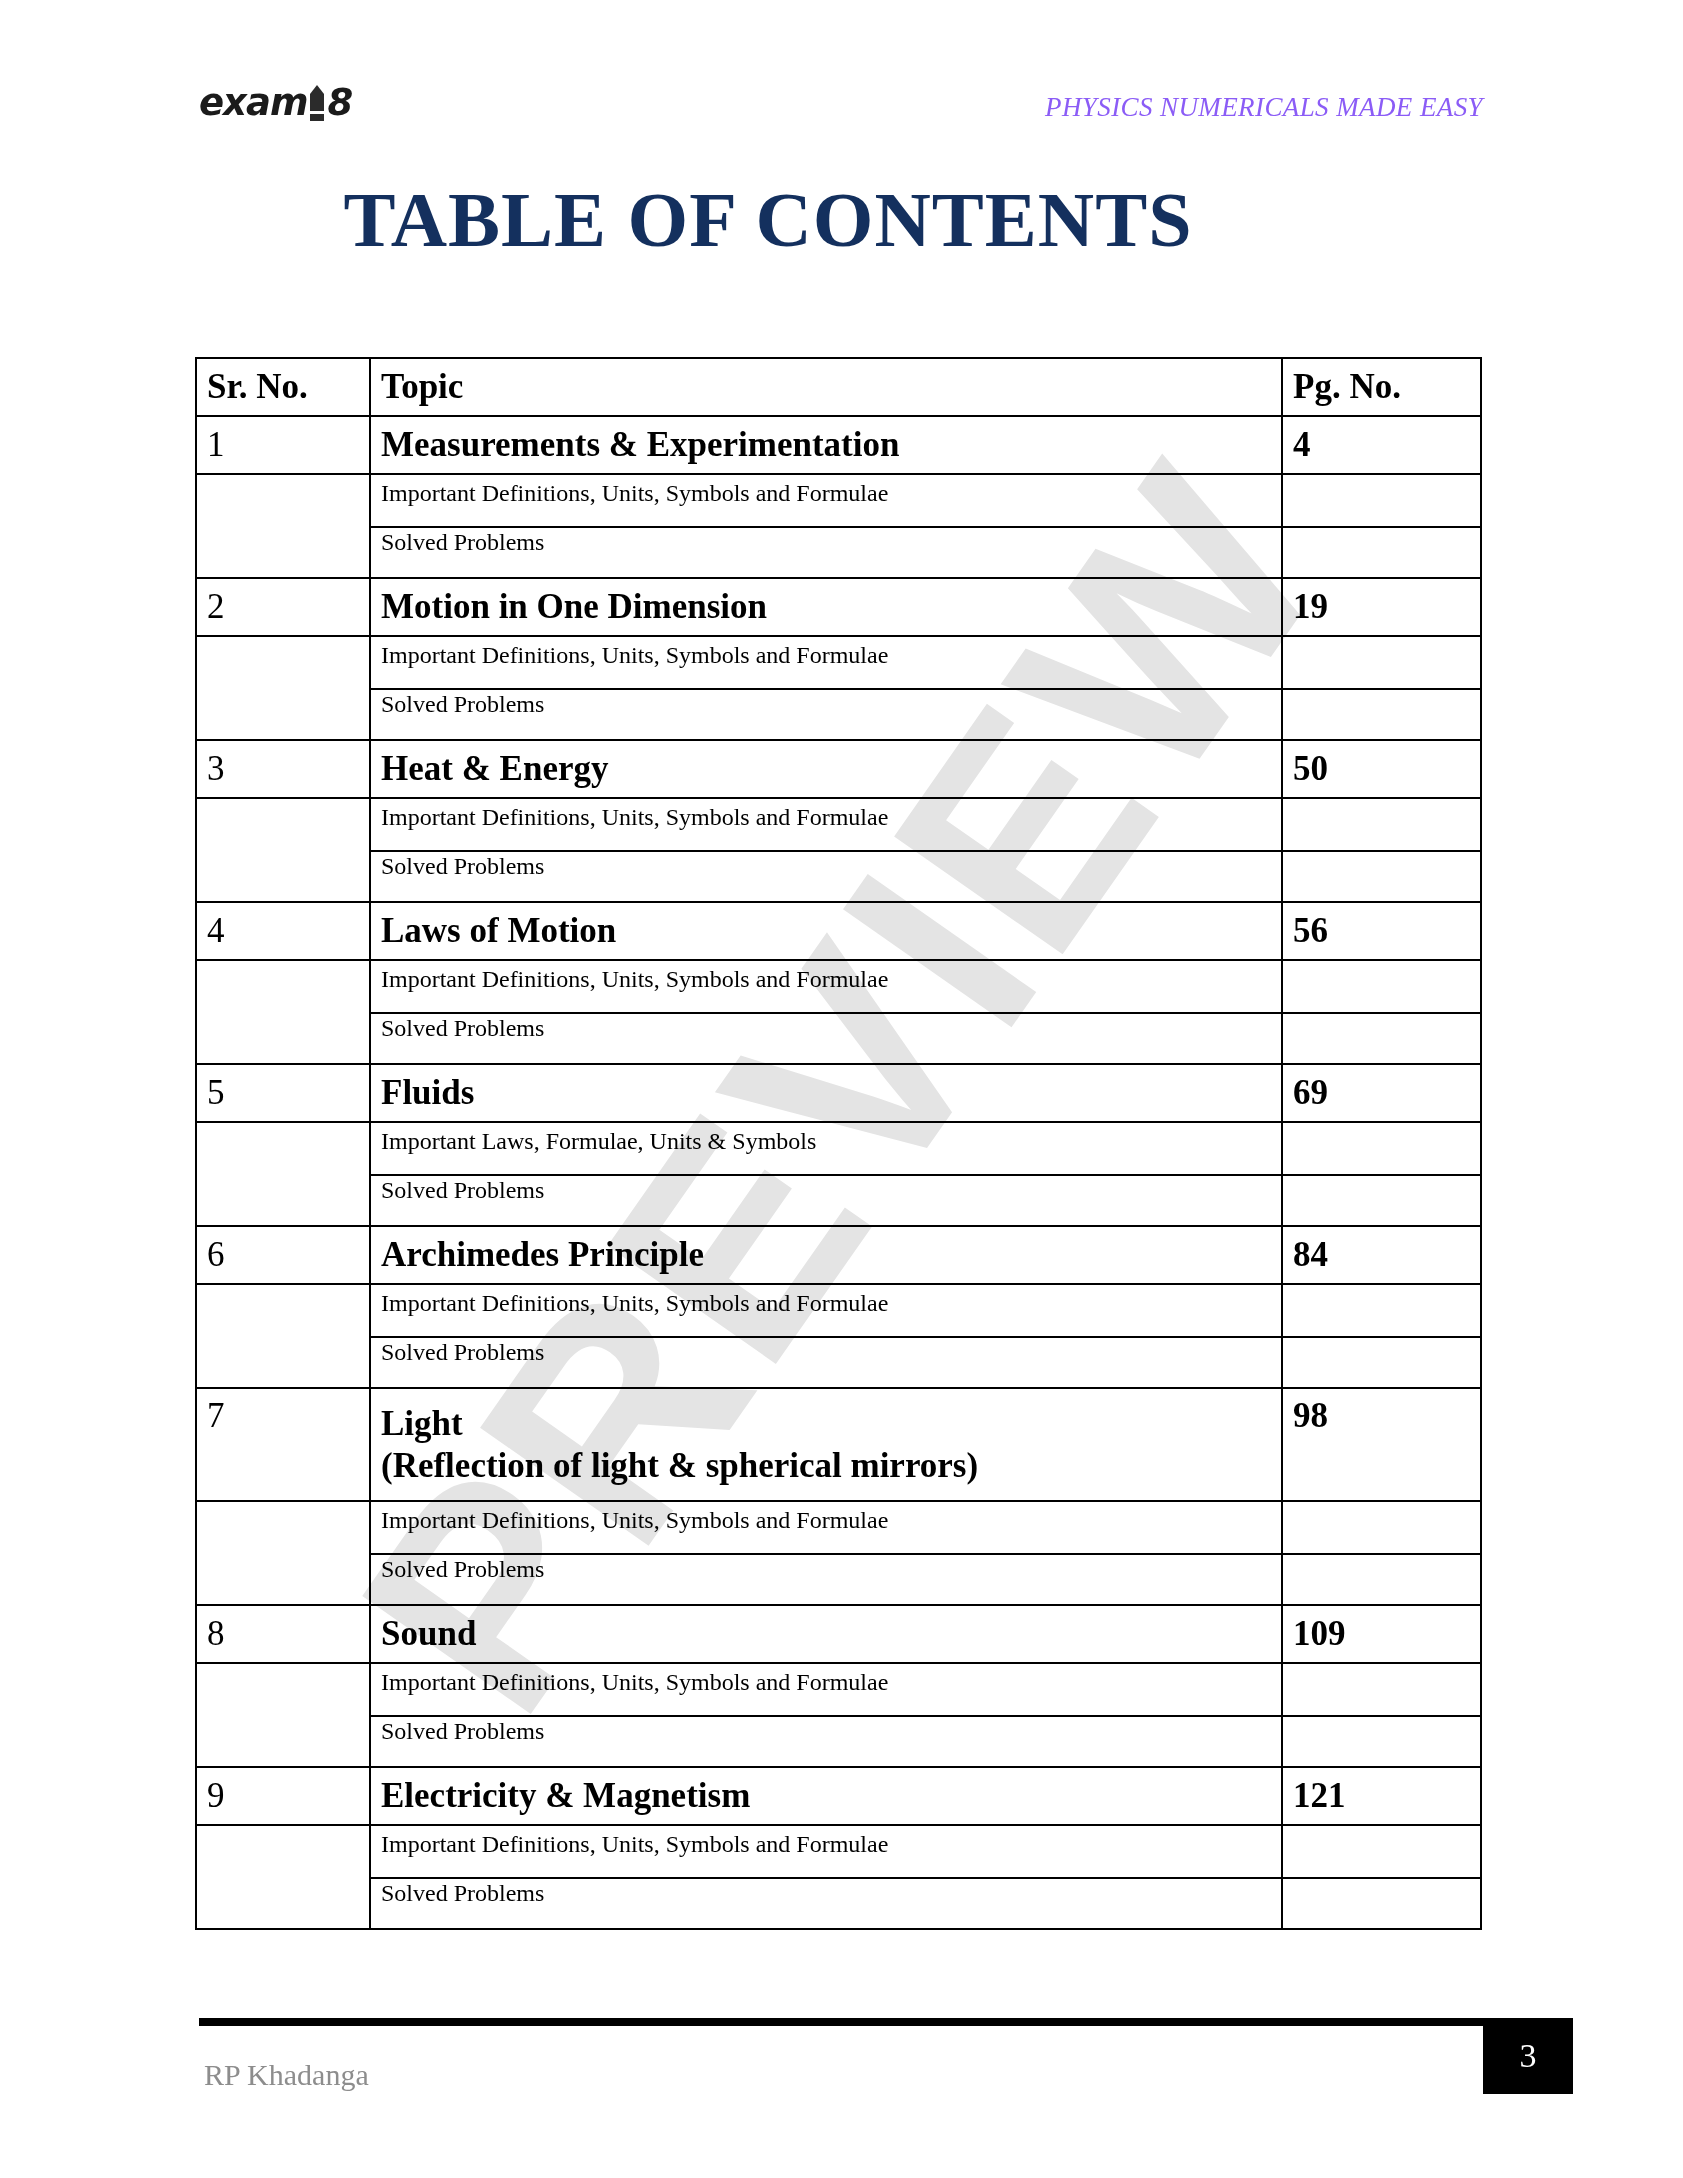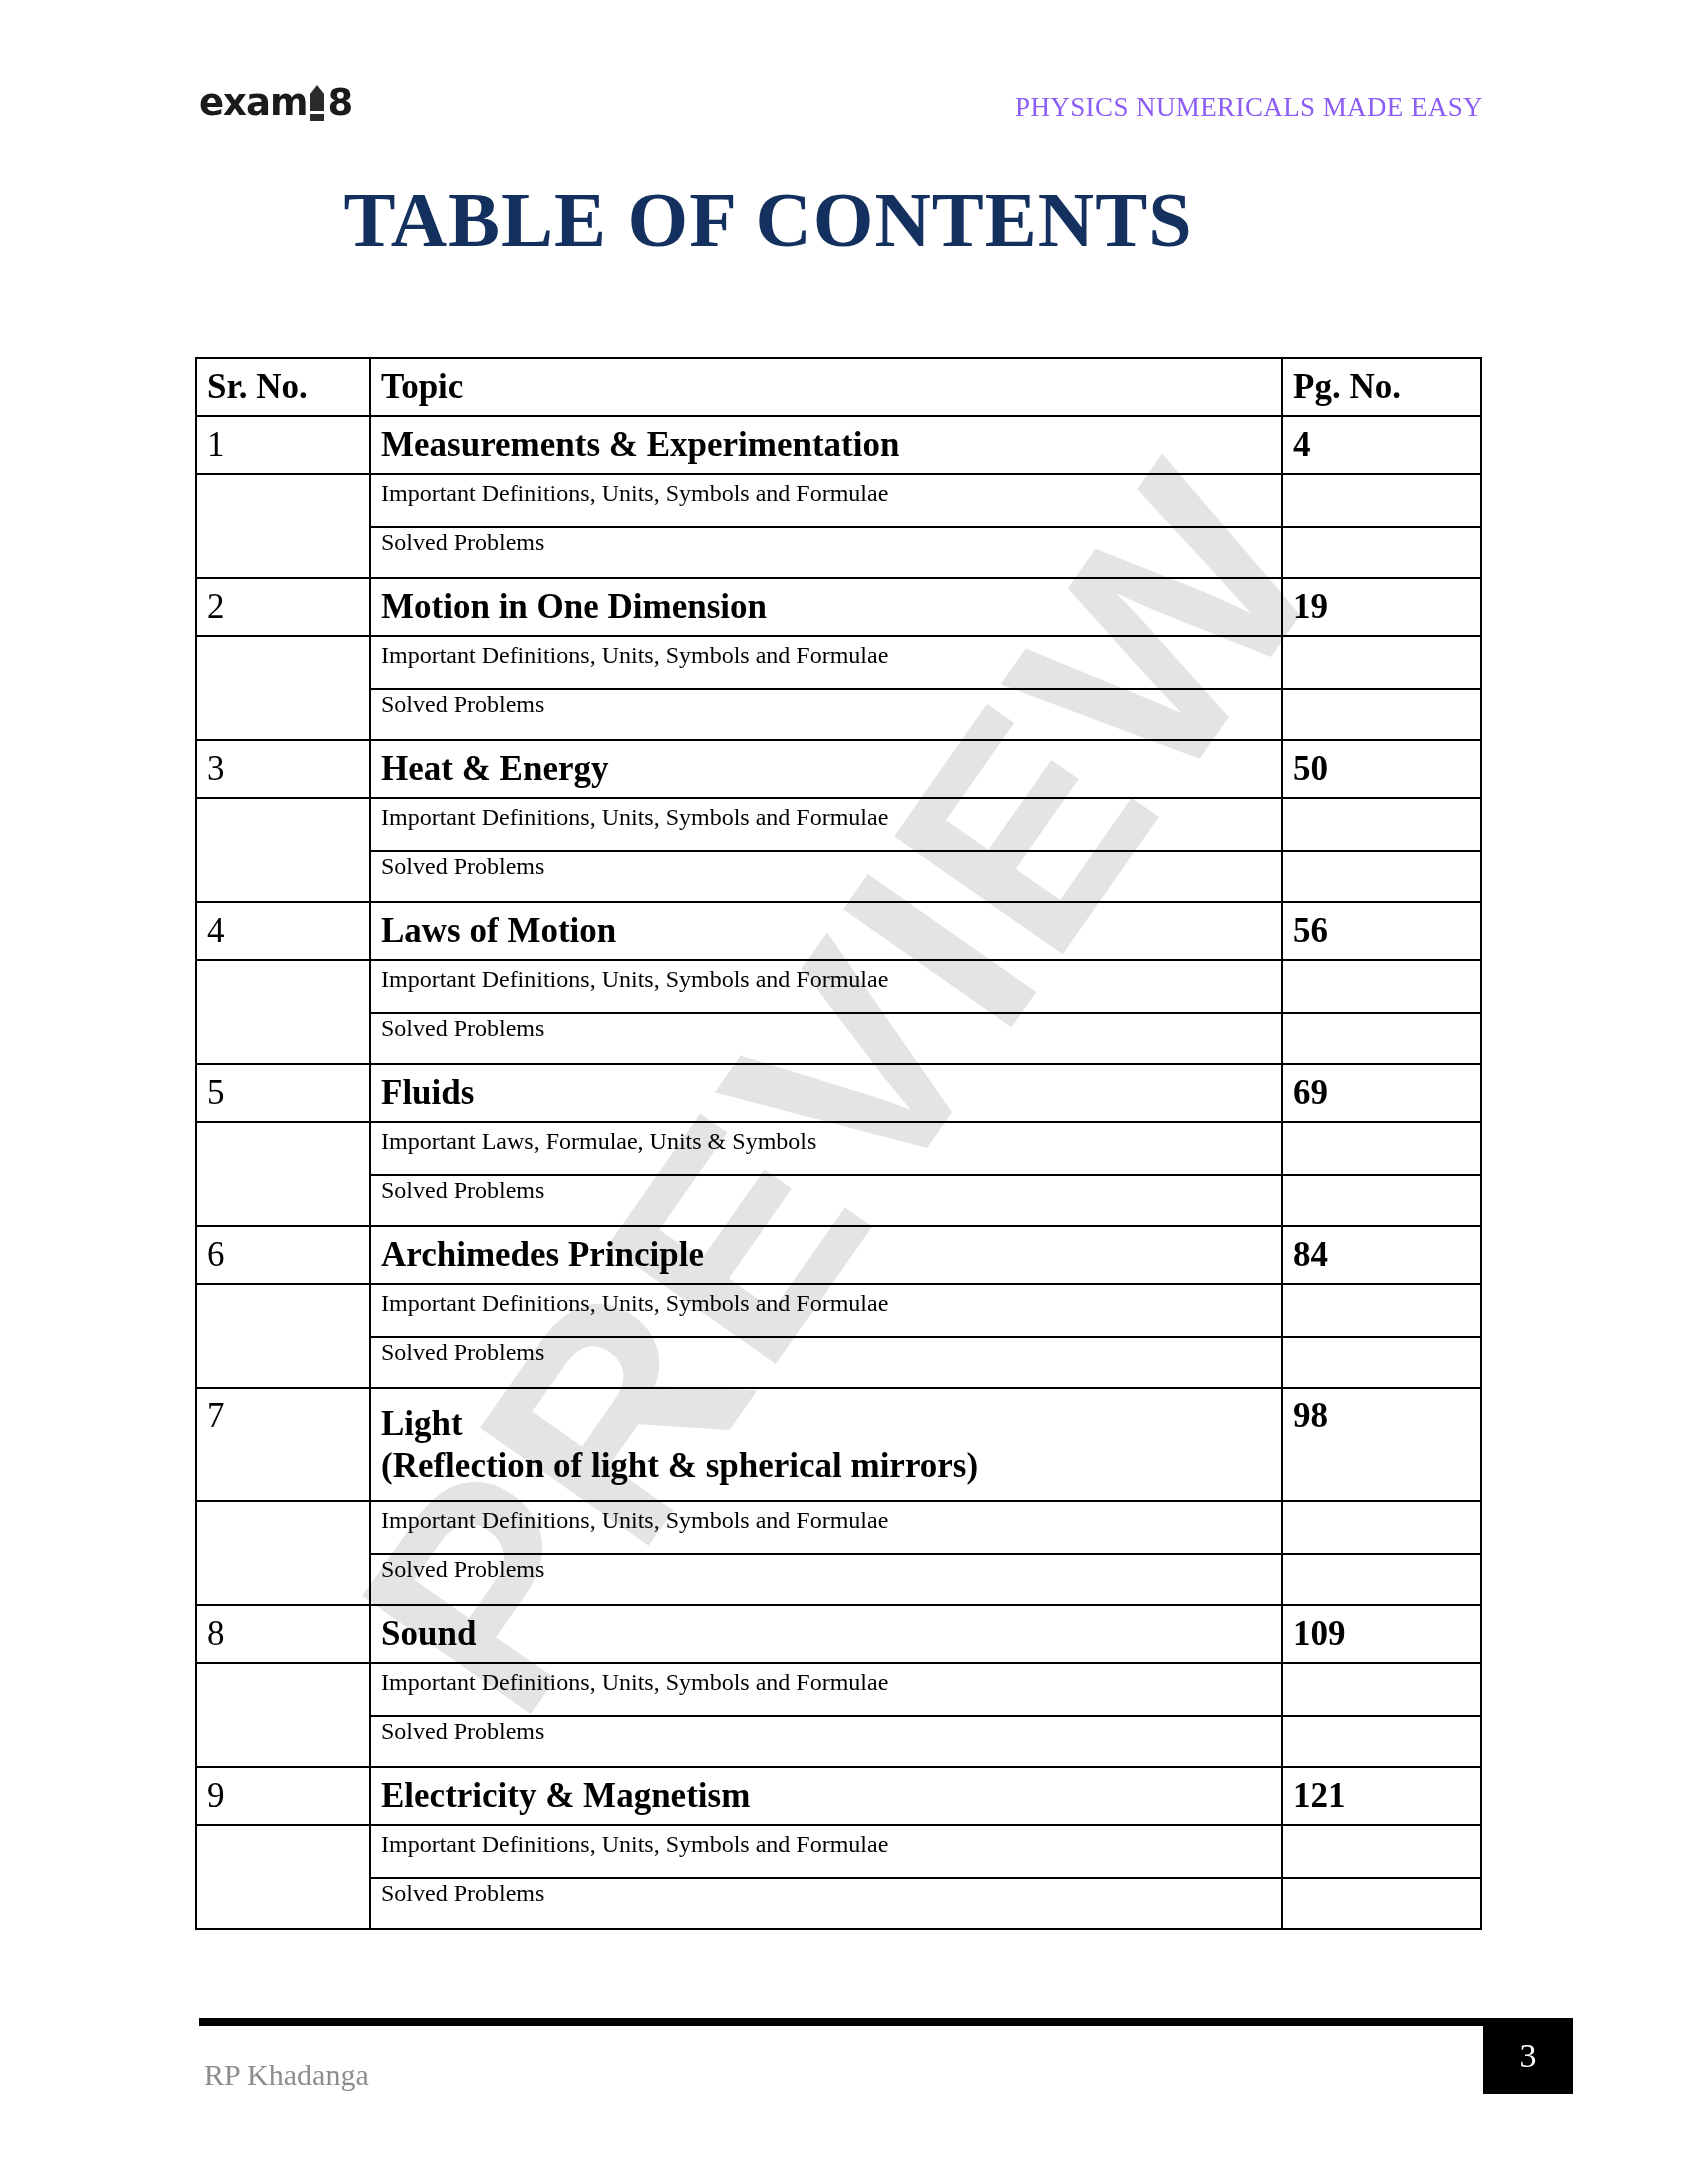--- a/index.html
+++ b/index.html
@@ -48,20 +48,21 @@
     z-index: 2;
   }
 
   
   .running-header {
     position: absolute;
     left: 199px;
     top: 78px;
     width: 1284px;
     height: 60px;
+    font-style: italic;
   }
   .logo {
     position: absolute;
     left: 0;
     top: 6px;
     display: flex;
     align-items: center;
     font-family: "DejaVu Sans", "Liberation Sans", sans-serif;
     font-weight: 700;
     font-size: 37px;

